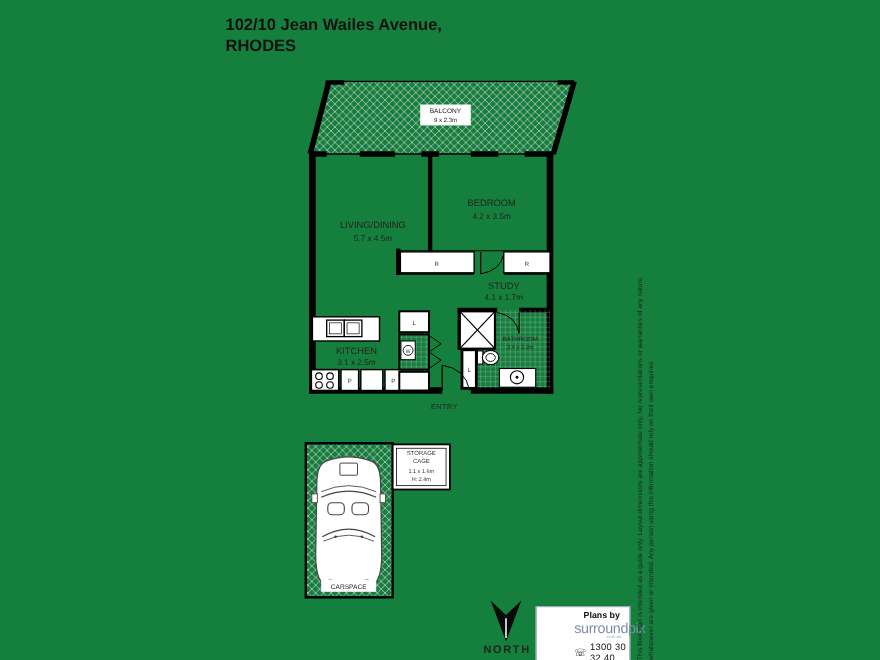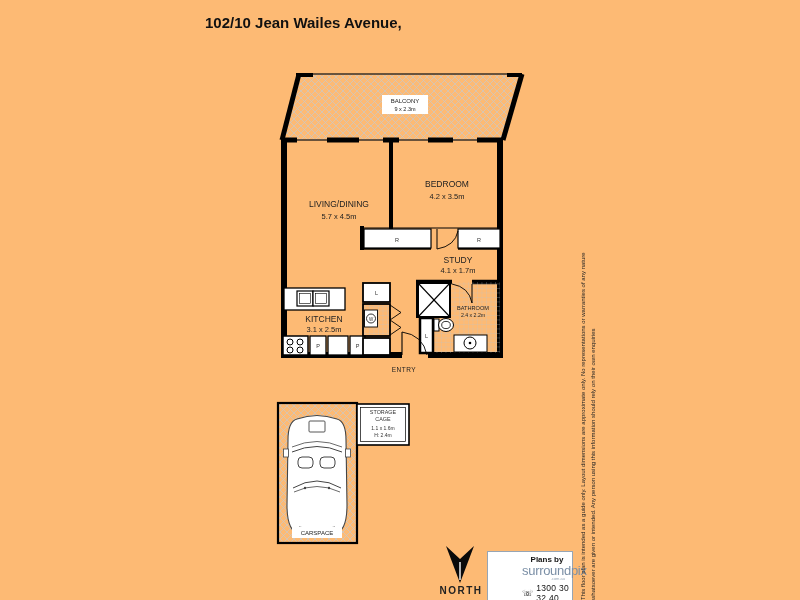--- a/index.html
+++ b/index.html
@@ -1,17 +1,17 @@
 <!DOCTYPE html>
 <html><head>
 <meta charset="utf-8">
 <style>
   html,body{margin:0;padding:0;}
   body{font-family:"Liberation Sans", sans-serif; background:#ffffff;}
-  .page{position:relative; width:800px; height:600px; background:#fdba74; overflow:hidden;}
+  .page{position:relative; width:800px; height:600px; background:#15803d; overflow:hidden;}
 
   .title{position:absolute; left:205px; top:13px; font-size:15px; font-weight:bold;
          line-height:19px; color:#111; letter-spacing:0;}
 
   svg text{fill:#222;}
   .lbl{font-size:8.5px; text-anchor:middle;}
   .dim{font-size:7.5px; text-anchor:middle;}
   .lbl-sm{font-size:6px; text-anchor:middle;}
   .dim-sm{font-size:5.5px; text-anchor:middle;}
   .lbl-bath{font-size:5.6px; text-anchor:middle;}
@@ -37,20 +37,21 @@
               transform:rotate(-90deg); transform-origin:0 0;
               font-size:6px; line-height:9.5px; color:#222; white-space:nowrap;}
 </style>
 </head>
 <body>
 
 <div class="page">
 
   <div class="title">
     <div>102/10 Jean Wailes Avenue,</div>
+    <div>RHODES</div>
   </div>
 
   <svg width="800" height="600" viewBox="0 0 800 600">
     <defs>
       <pattern id="hatch" width="7" height="7" patternUnits="userSpaceOnUse">
         <path d="M0 0L7 7M7 0L0 7" stroke="#c8c8c8" stroke-width="0.7" fill="none"></path>
       </pattern>
       <pattern id="tile" width="4.5" height="4.5" patternUnits="userSpaceOnUse">
         <path d="M4.5 0H0V4.5" stroke="#c2c2c2" stroke-width="0.5" fill="none"></path>
       </pattern>

